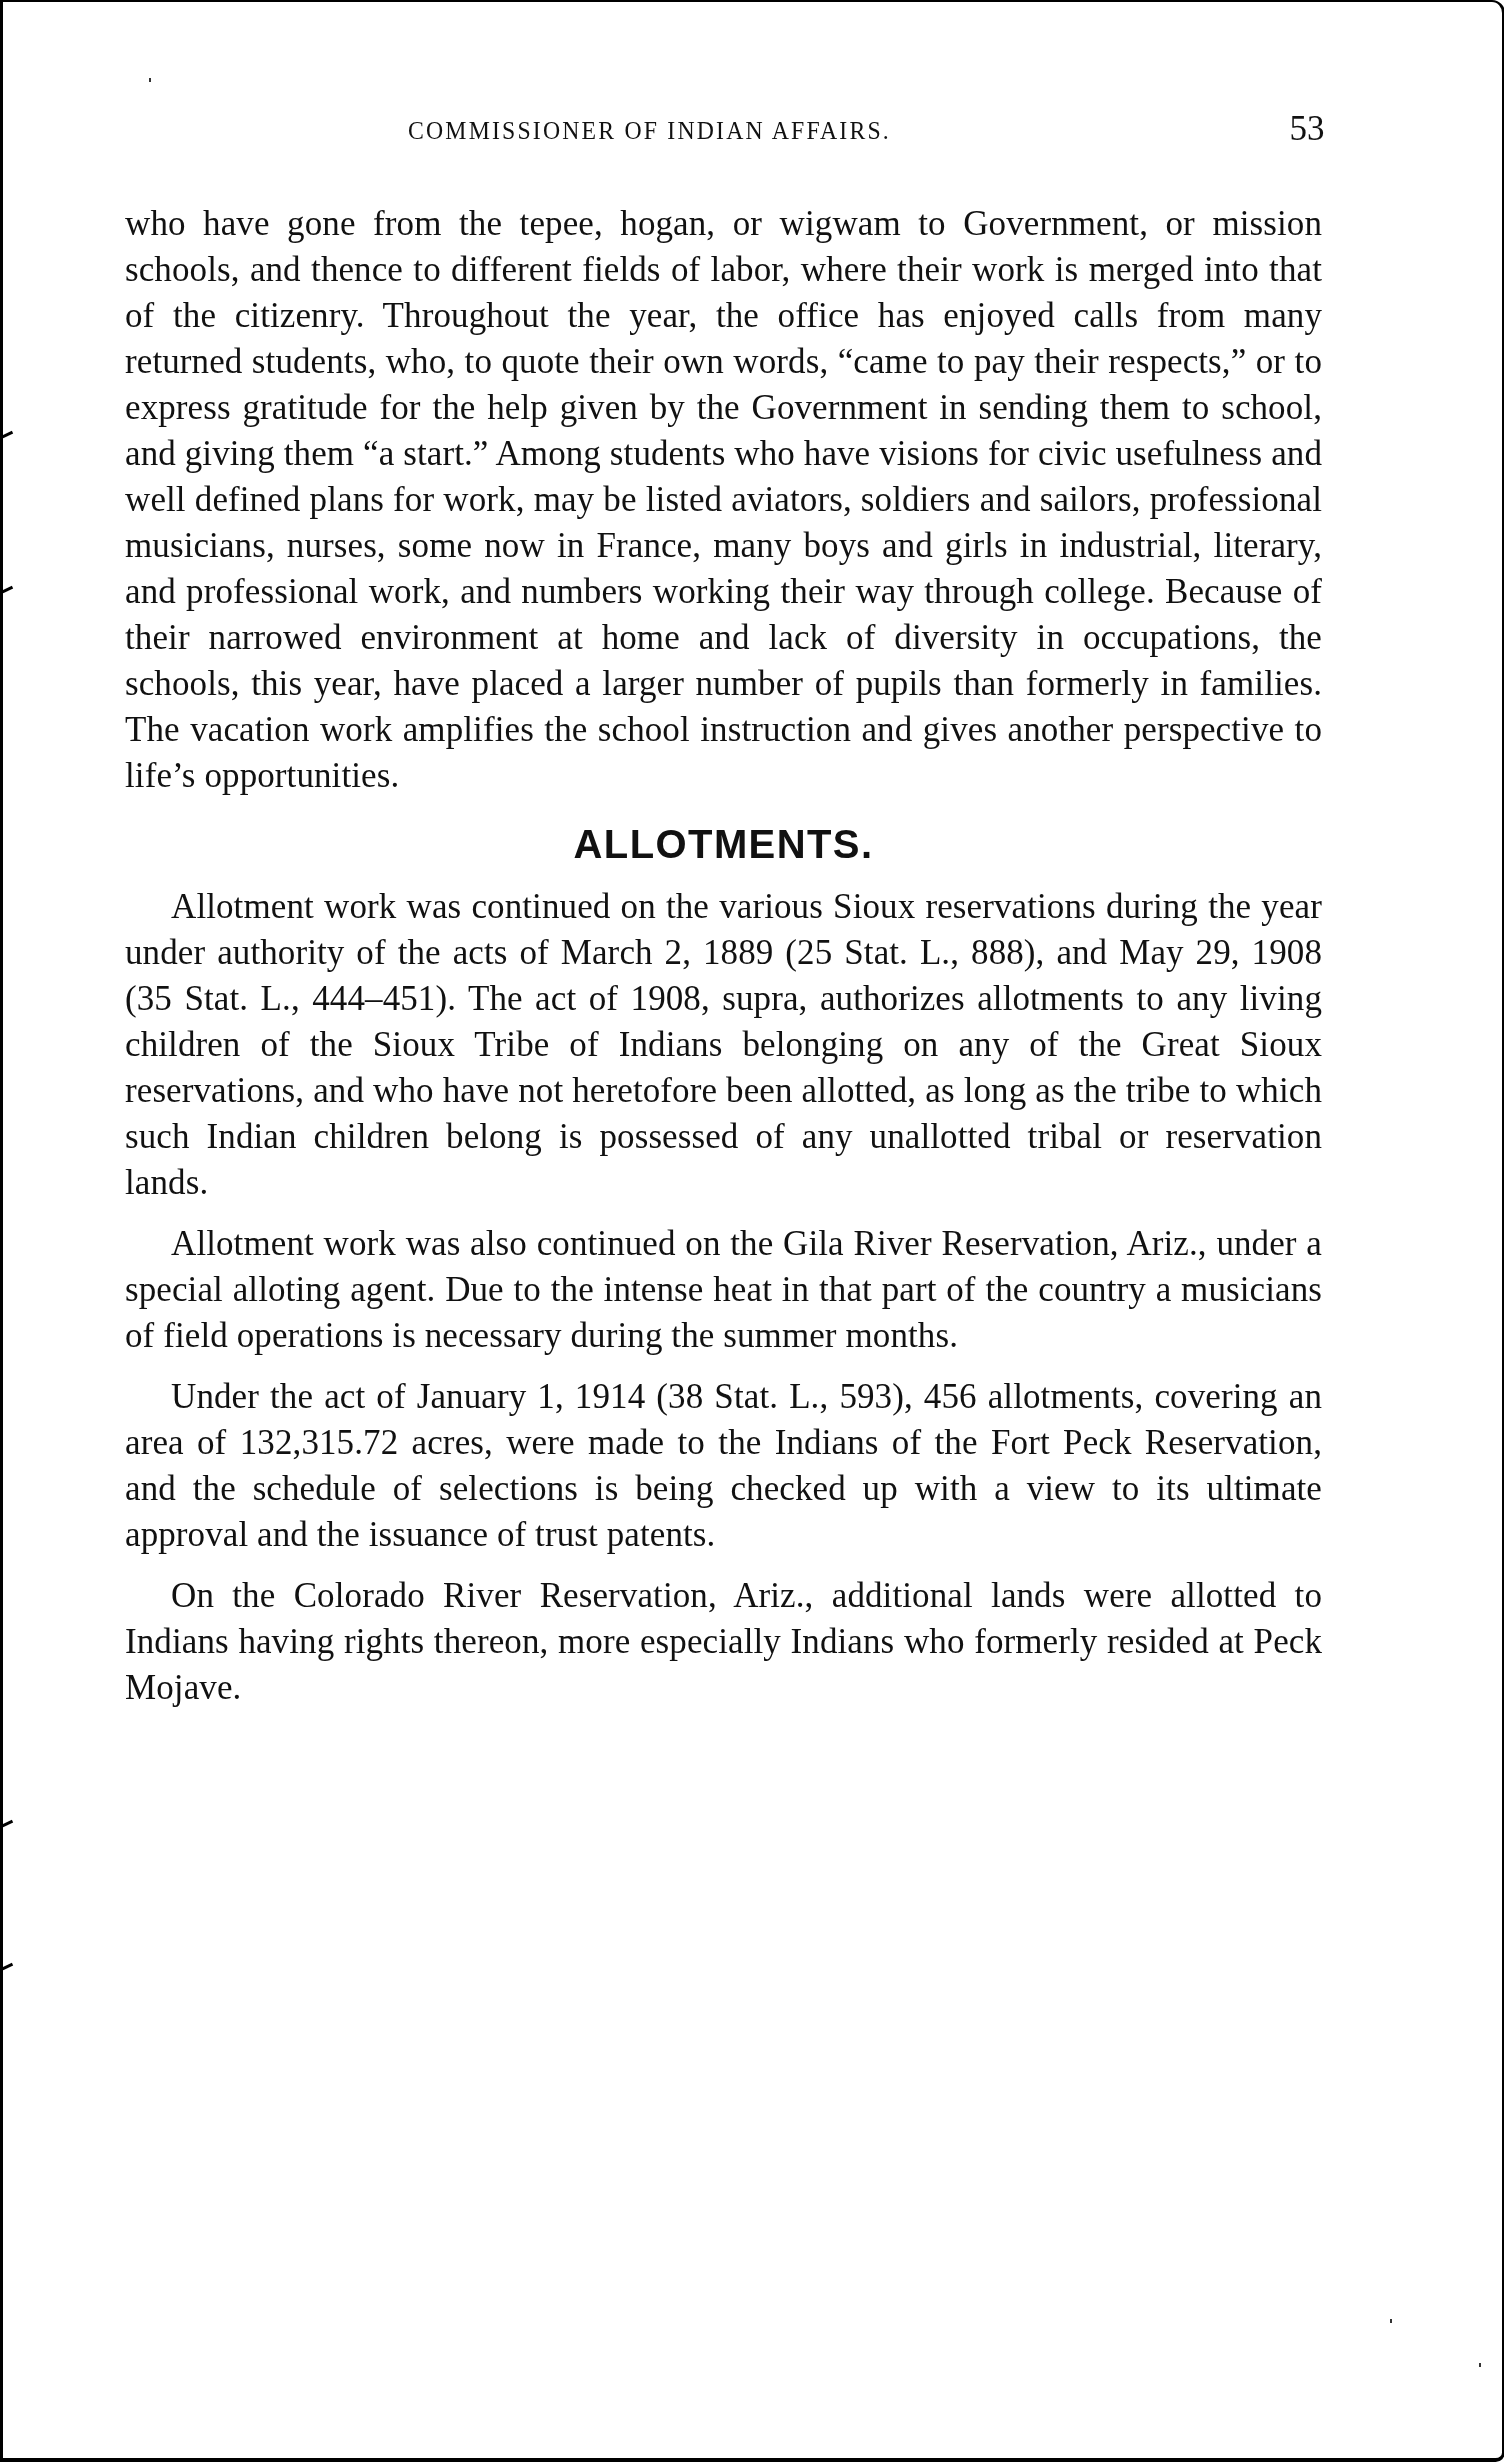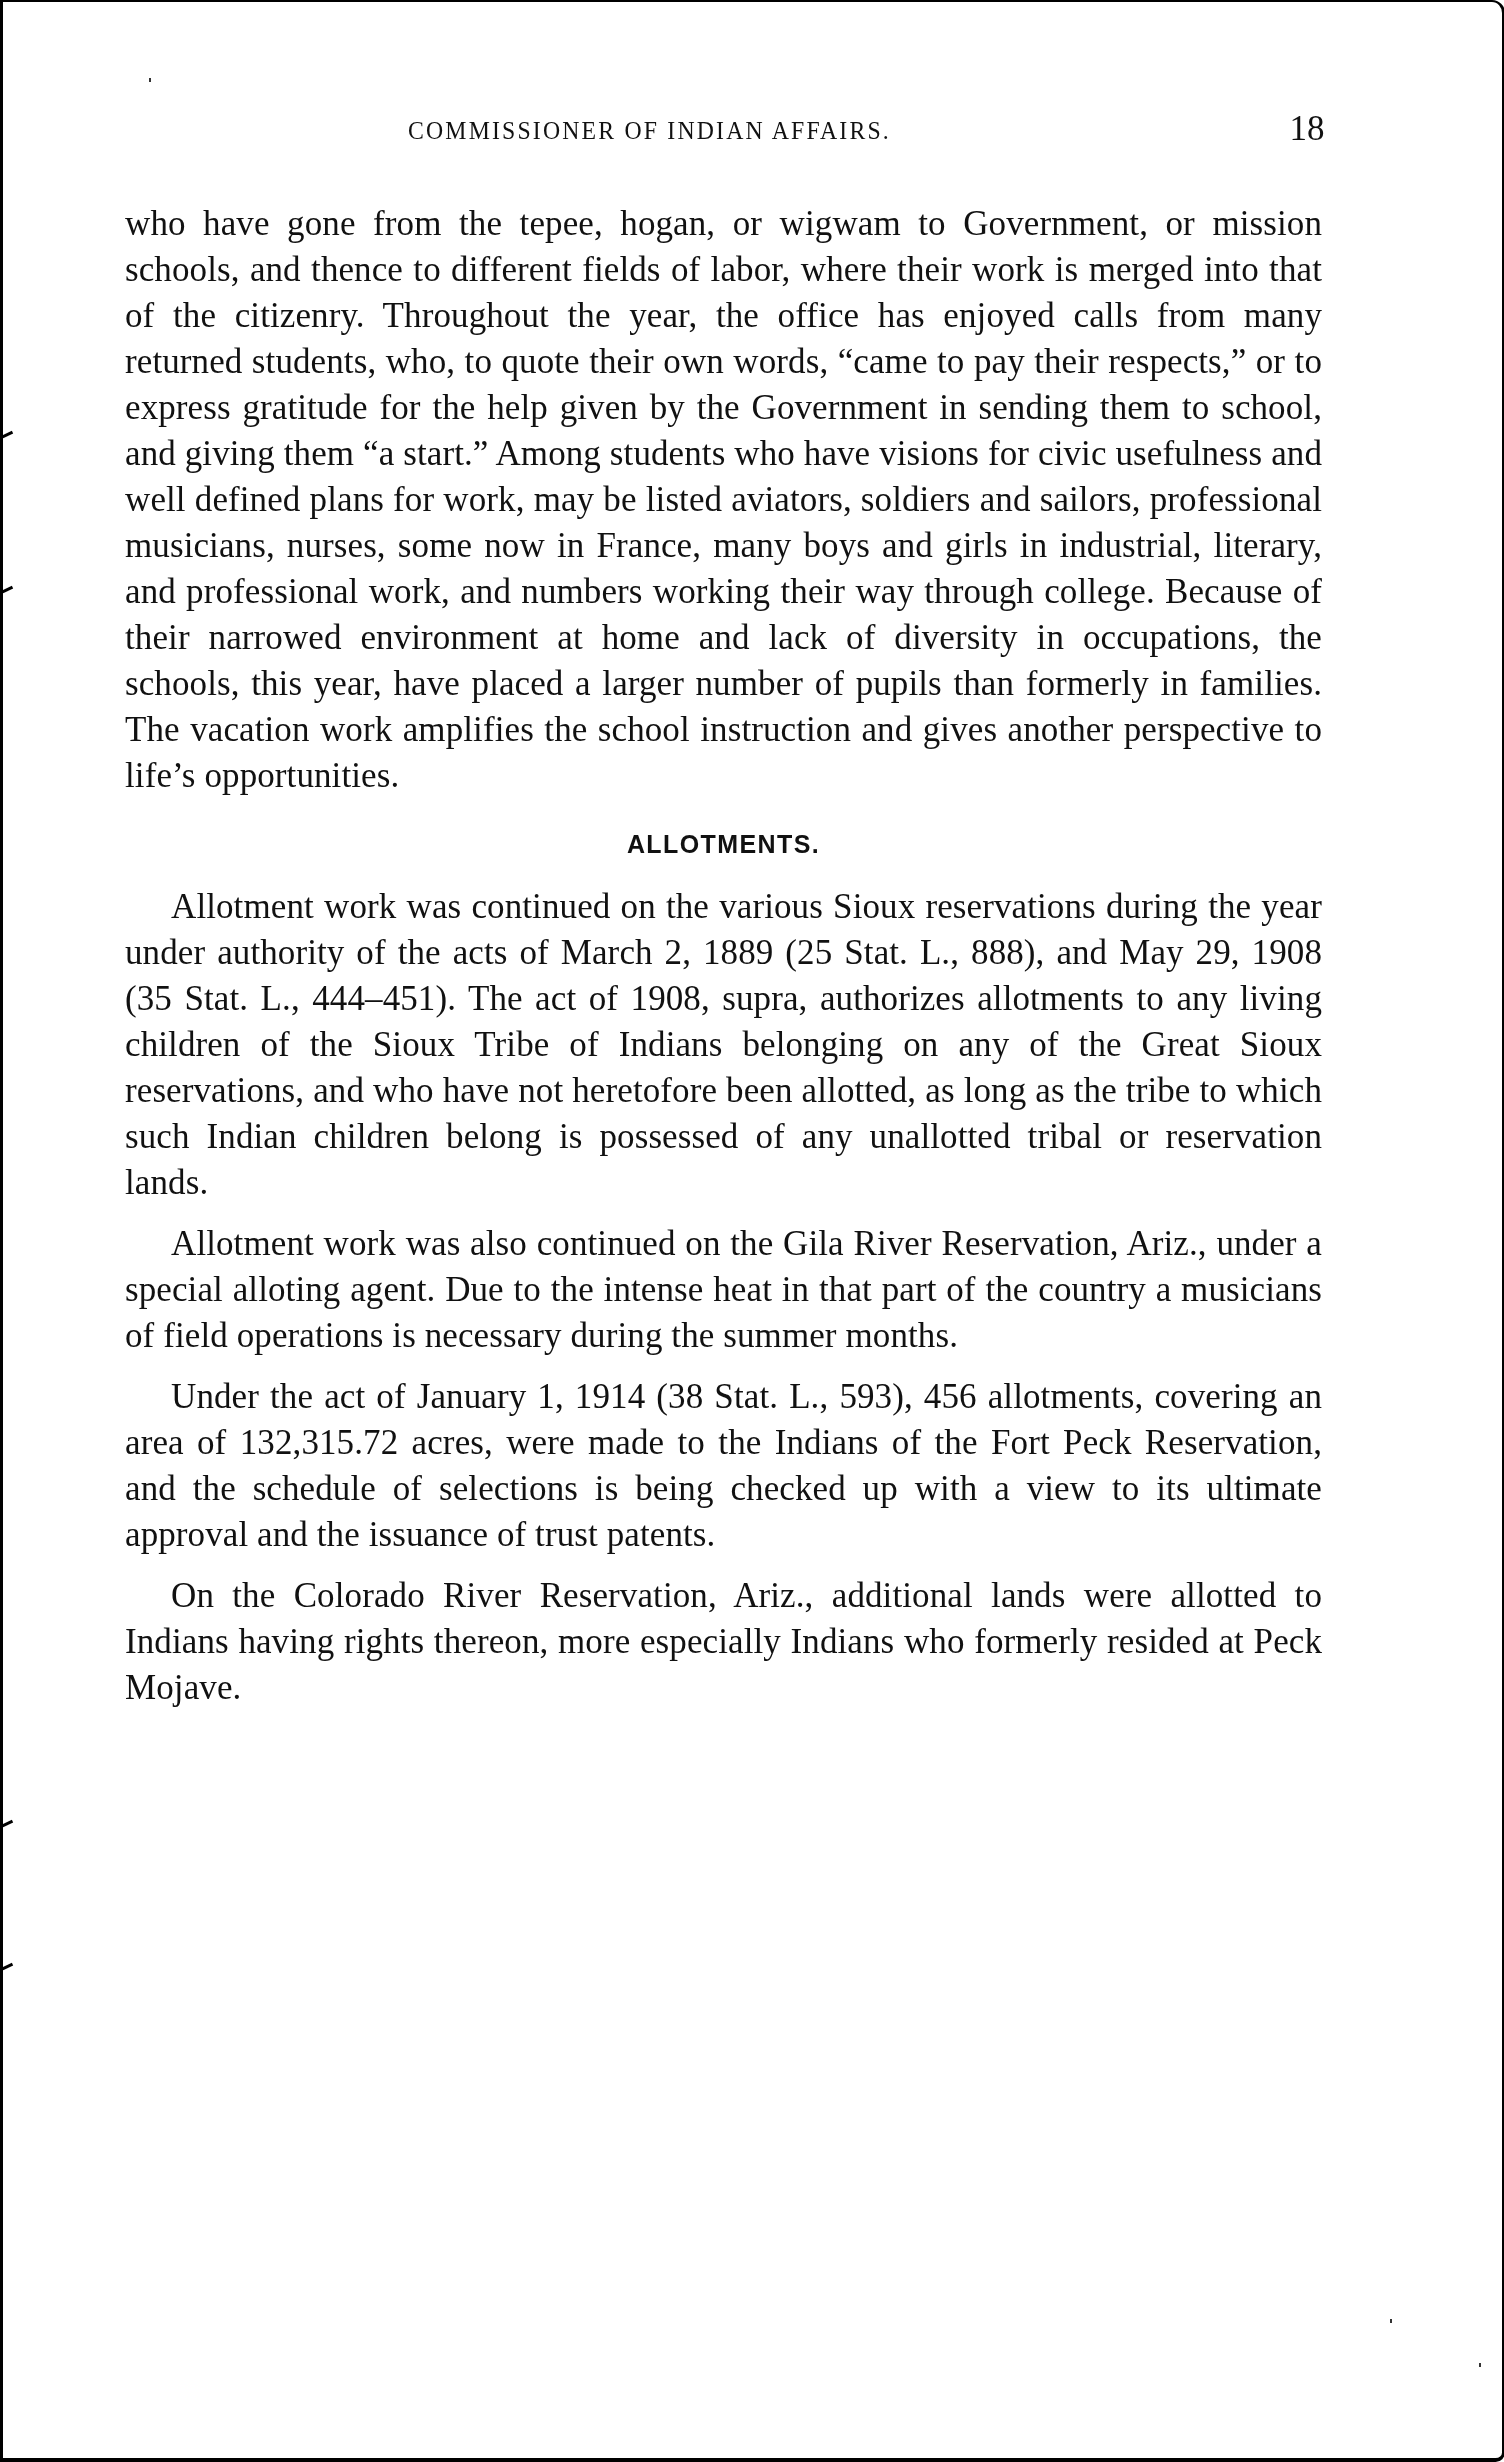--- a/index.html
+++ b/index.html
@@ -75,21 +75,21 @@
     .body-text p {
       margin: 15px;
     }
     .body-text p.indent {
       text-indent: 46px;
     }
     .section-heading {
       text-align: center;
       font-family: "Liberation Sans", "DejaVu Sans", sans-serif;
       font-weight: bold;
-      font-size: 25px;
+      font-size: 40px;
       letter-spacing: 1.4px;
       line-height: 46px;
       margin: 22px 0 16.7px 0 !important;
     }
     .speck {
       position: absolute;
       width: 1.9px;
       height: 3.7px;
       background: #333;
     }
@@ -103,21 +103,21 @@
 <div class="edge-mark" style="top:588px;"></div>
 <div class="edge-mark" style="top:1822px;"></div>
 <div class="edge-mark" style="top:1965px;"></div>
 
 <div class="speck" style="left:149px; top:78px;"></div>
 <div class="speck" style="left:1390px; top:2319px;"></div>
 <div class="speck" style="left:1479px; top:2363px;"></div>
 
 <header class="running-head">
   <span class="running-title">COMMISSIONER OF INDIAN AFFAIRS.</span>
-  <span class="page-number">18</span>
+  <span class="page-number">53</span>
 </header>
 
 <main class="body-text">
   <p>who have gone from the tepee, hogan, or wigwam to Government, or mission schools, and thence to different fields of labor, where their work is merged into that of the citizenry.  Throughout the year, the office has enjoyed calls from many returned students, who, to quote their own words, “came to pay their respects,” or to express gratitude for the help given by the Government in sending them to school, and giving them “a start.”  Among students who have visions for civic usefulness and well defined plans for work, may be listed aviators, soldiers and sailors, professional musicians, nurses, some now in France, many boys and girls in industrial, literary, and professional work, and numbers working their way through college. Because of their narrowed environment at home and lack of diversity in occupations, the schools, this year, have placed a larger number of pupils than formerly in families.  The vacation work amplifies the school instruction and gives another perspective to life’s opportunities.</p>
 
   <section>
     <h2 class="section-heading">ALLOTMENTS.</h2>
     <p class="indent">Allotment work was continued on the various Sioux reservations during the year under authority of the acts of March 2, 1889 (25 Stat. L., 888), and May 29, 1908 (35 Stat. L., 444–451).  The act of 1908, supra, authorizes allotments to any living children of the Sioux Tribe of Indians belonging on any of the Great Sioux reservations, and who have not heretofore been allotted, as long as the tribe to which such Indian children belong is possessed of any unallotted tribal or reservation lands.</p>
     <p class="indent">Allotment work was also continued on the Gila River Reservation, Ariz., under a special alloting agent.  Due to the intense heat in that part of the country a musicians of field operations is necessary during the summer months.</p>
     <p class="indent">Under the act of January 1, 1914 (38 Stat. L., 593), 456 allotments, covering an area of 132,315.72 acres, were made to the Indians of the Fort Peck Reservation, and the schedule of selections is being checked up with a view to its ultimate approval and the issuance of trust patents.</p>

